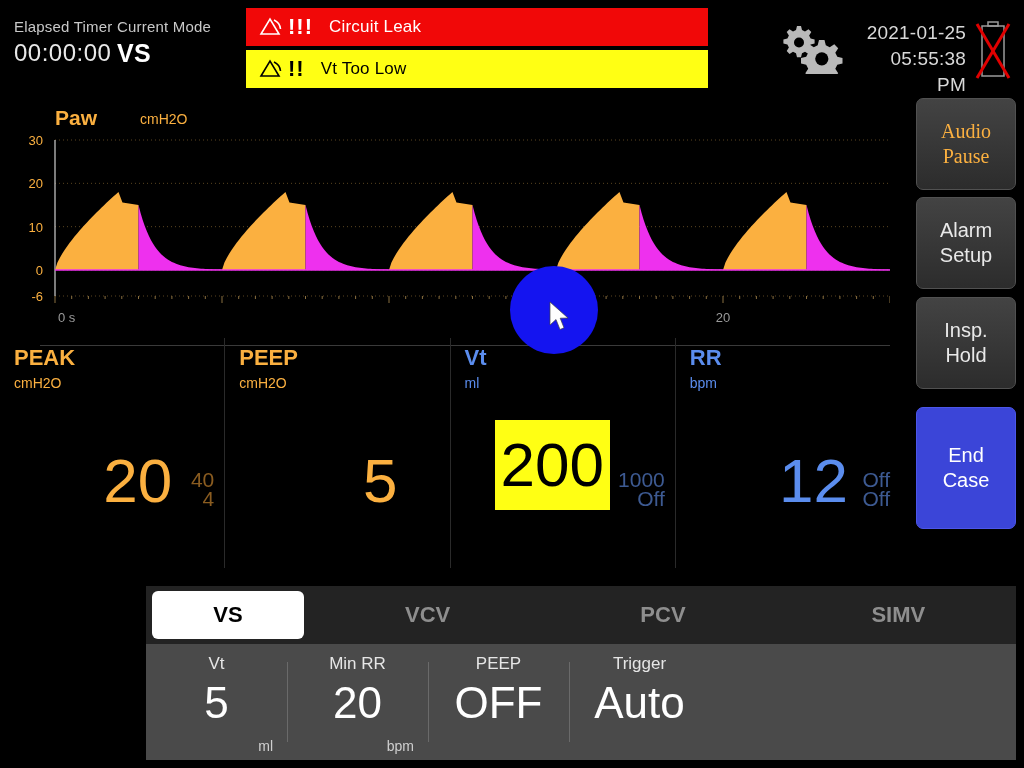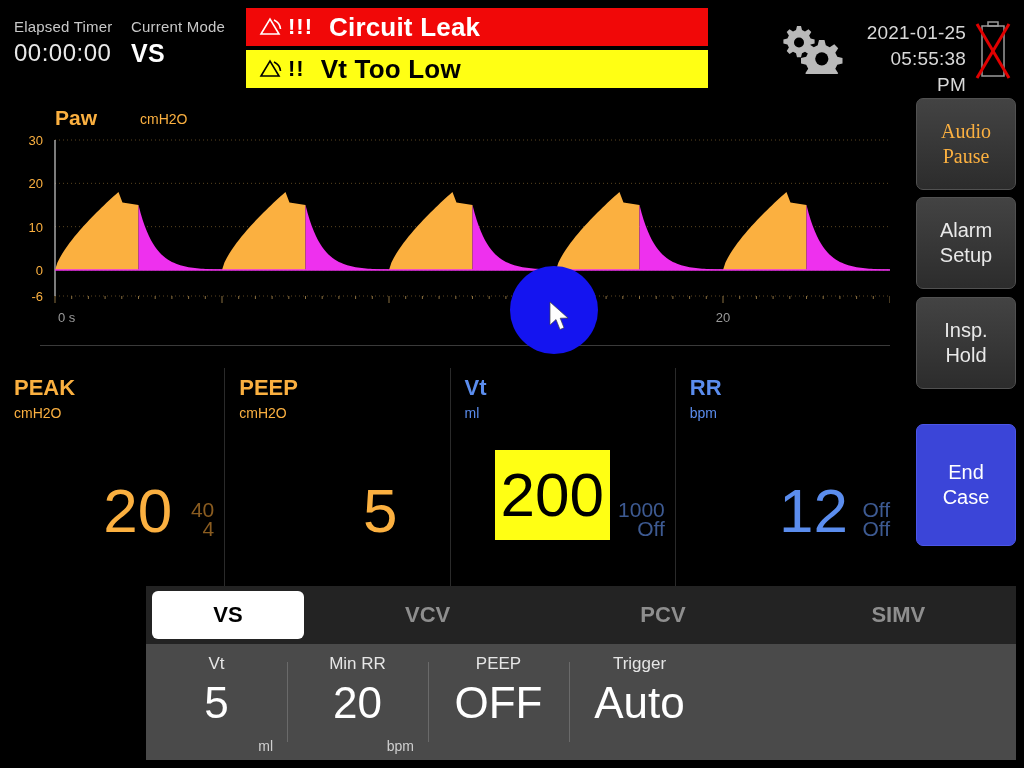--- a/index.html
+++ b/index.html
@@ -8,48 +8,48 @@
 
   #screen { position:relative; width:1024px; height:768px; background:#000;border-radius:9px; }
 
   
   #header { position:absolute; left:0; top:0; width:1024px; height:95px; }
 
   #timer-block { position:absolute; left:14px; top:18px; }
   .hdr-label { font-size:15px; color:#c8c8c8; letter-spacing:.2px; }
   .hdr-value { font-size:24px; color:#e8e8e8; margin-top:4px; letter-spacing:.5px; }
   #timer-col { display:inline-block; vertical-align:top; }
-  #mode-col  { display:inline-block; vertical-align:top; margin-left:14px; }
+  #mode-col  { display:inline-block; vertical-align:top; }
   #mode-col .hdr-value { color:#fff; font-weight:bold; font-size:25px; }
 
   #alarm-stack { position:absolute; left:246px; top:8px; width:462px; }
   .alarm-bar { height:38px; display:flex; align-items:center; padding-left:12px; }
   .alarm-bar + .alarm-bar { margin-top:4px; }
   .alarm-critical { background:#f10808; color:#fff; }
   .alarm-warning  { background:#ffff14; color:#000; }
   .alarm-icon { width:26px; height:22px; flex:0 0 auto; margin-right:4px; }
   .alarm-bangs { font-size:22px; font-weight:bold; letter-spacing:1px; }
-  .alarm-text { font-size:26px; font-weight:bold; margin-left:16px; letter-spacing:.2px; }
+  .alarm-text { font-size:17px; font-weight:normal; margin-left:16px; letter-spacing:.2px; }
 
   #gears { position:absolute; left:775px; top:22px; width:72px; height:52px; }
   #datetime { position:absolute; left:858px; top:20px; text-align:right; width:108px; }
   #datetime div { font-size:19px; color:#d8d8d8; line-height:26px; letter-spacing:.2px; }
   #battery-icon { position:absolute; left:970px; top:16px; width:46px; height:68px; }
 
   
   #wave-panel { position:absolute; left:0; top:98px; width:900px; height:248px; }
   #wave-title { position:absolute; left:55px; top:8px; font-size:21px; font-weight:bold; color:#fbb040; }
   #wave-unit  { position:absolute; left:140px; top:13px; font-size:14px; color:#fbb040; }
   #wave-svg   { position:absolute; left:0; top:0; }
   .axis-lbl { font-size:13px; fill:#fbb040; font-family:"Liberation Sans", sans-serif; }
   .time-lbl { font-size:13px; fill:#9a9a9a; font-family:"Liberation Sans", sans-serif; }
   #sep-line { position:absolute; left:40px; top:345px; width:850px; height:1px; background:#3a3a3a; }
 
   
-  #params { position:absolute; left:0; top:368px; width:900px; height:230px; display:flex; }
+  #params { position:absolute; left:0; top:338px; width:900px; height:230px; display:flex; }
   .param { position:relative; flex:1 1 0; padding:8px 0 0 14px; }
   .param + .param { border-left:1px solid #2a2a2a; }
   .param-name { font-size:22px; font-weight:bold; line-height:24px; }
   .param-unit { font-size:14px; margin-top:5px; }
   .param-row { position:absolute; left:0; right:10px; bottom:58px; display:flex;
                align-items:flex-end; justify-content:flex-end; }
   .param-value { font-size:62px; line-height:58px; font-weight:normal; }
   .param-limits { margin-left:8px; margin-bottom:2px; text-align:right; min-width:34px; }
   .param-limits div { font-size:21px; line-height:19px; }
   .orange .param-name, .orange .param-unit, .orange .param-value { color:#fbb040; }
@@ -296,21 +296,21 @@
       <span>Pause</span>
     </div>
     <div class="sbtn sbtn-grey sbtn-white-text" style="height:92px;margin-top:7px;">
       <span>Alarm</span>
       <span>Setup</span>
     </div>
     <div class="sbtn sbtn-grey sbtn-white-text" style="height:92px;margin-top:8px;">
       <span>Insp.</span>
       <span>Hold</span>
     </div>
-    <div class="sbtn sbtn-blue" style="height:122px;margin-top:35px;">
+    <div class="sbtn sbtn-blue" style="height:122px;margin-top:18px;">
       <span>End</span>
       <span>Case</span>
     </div>
   </div>
 
 
   <div id="bottom-panel">
     <div id="tabs">
       <div class="tab active">VS</div>
       <div class="tab">VCV</div>

